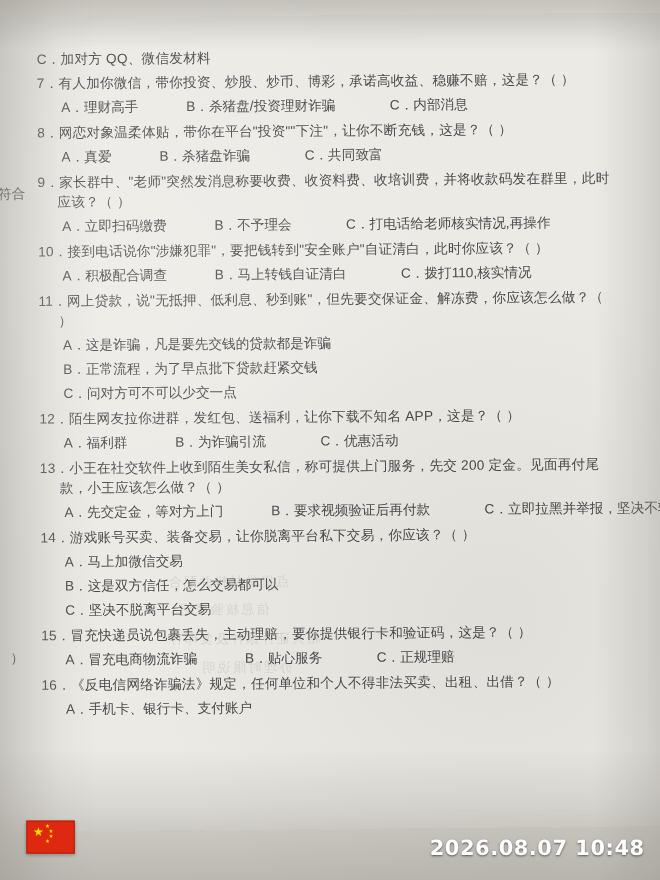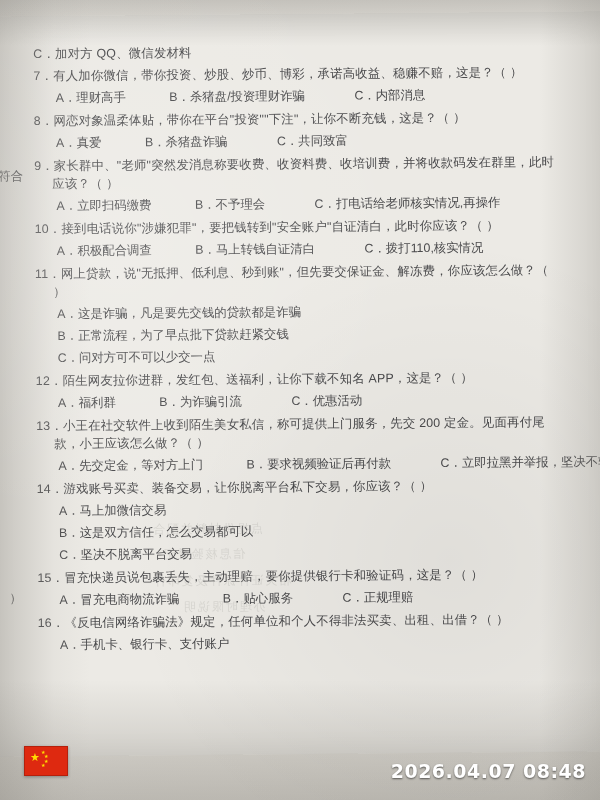--- a/index.html
+++ b/index.html
@@ -284,14 +284,14 @@
   <div class="grain"></div>
 
   <div class="flag">
     <span class="star-big">★</span>
     <span class="star-s s1">★</span>
     <span class="star-s s2">★</span>
     <span class="star-s s3">★</span>
     <span class="star-s s4">★</span>
   </div>
 
-  <div class="timestamp">2026.04.07 08:48</div>
+  <div class="timestamp">2026.08.07 10:48</div>
 </div>
 
 </body></html>

